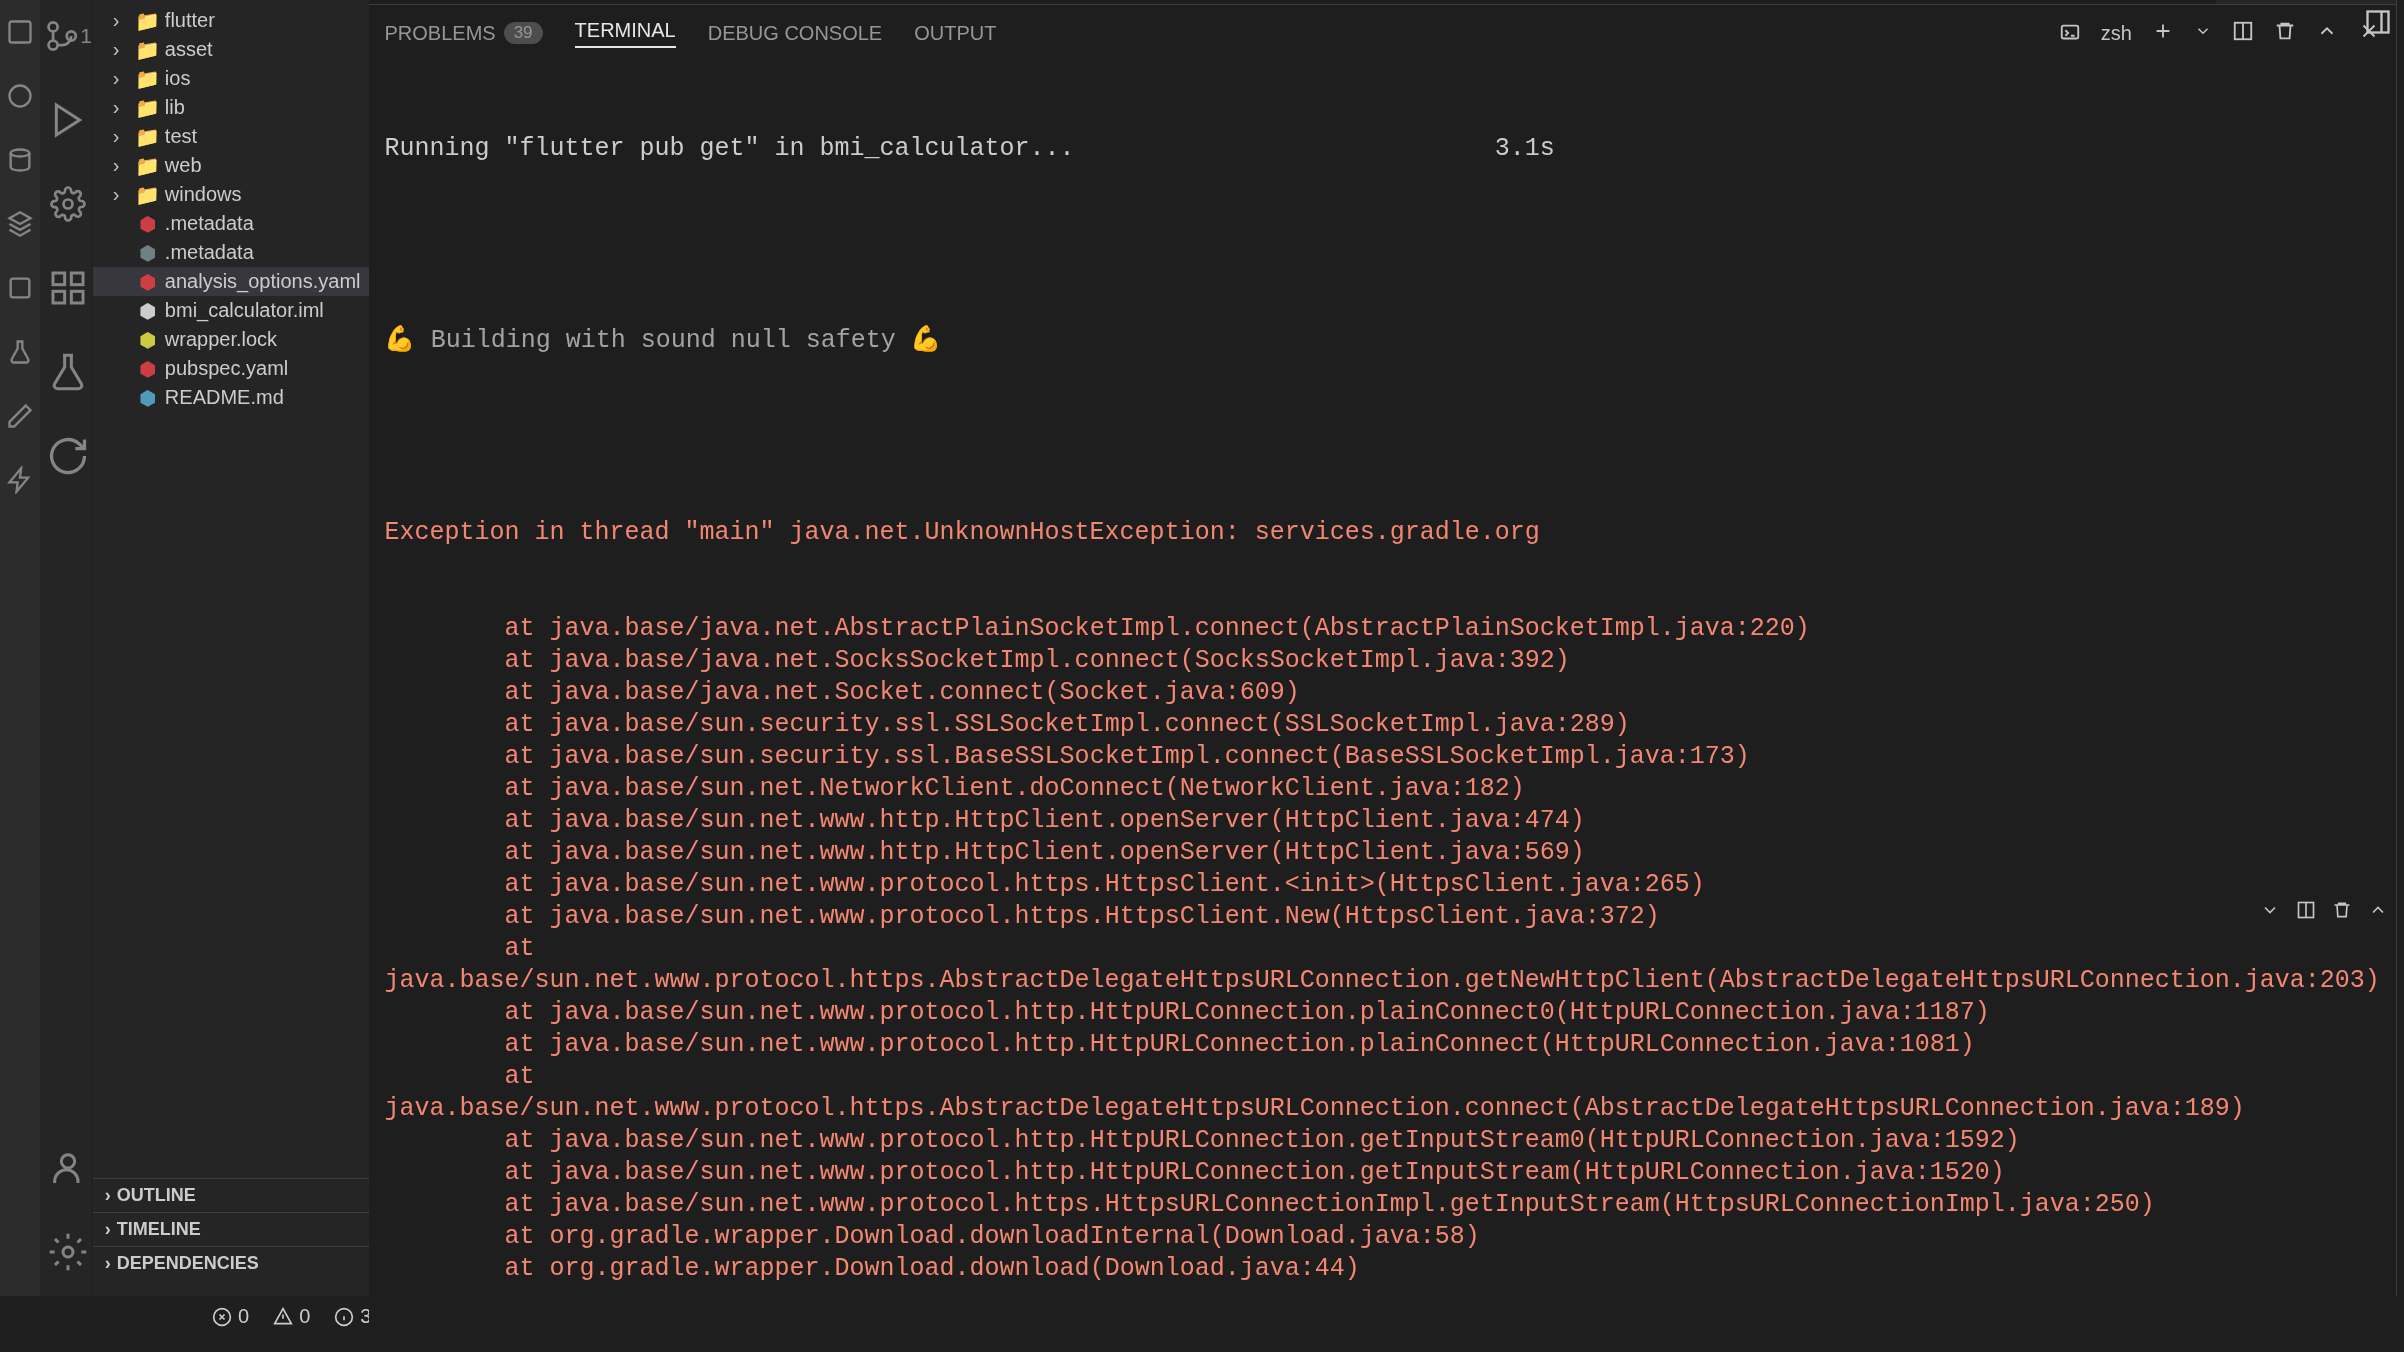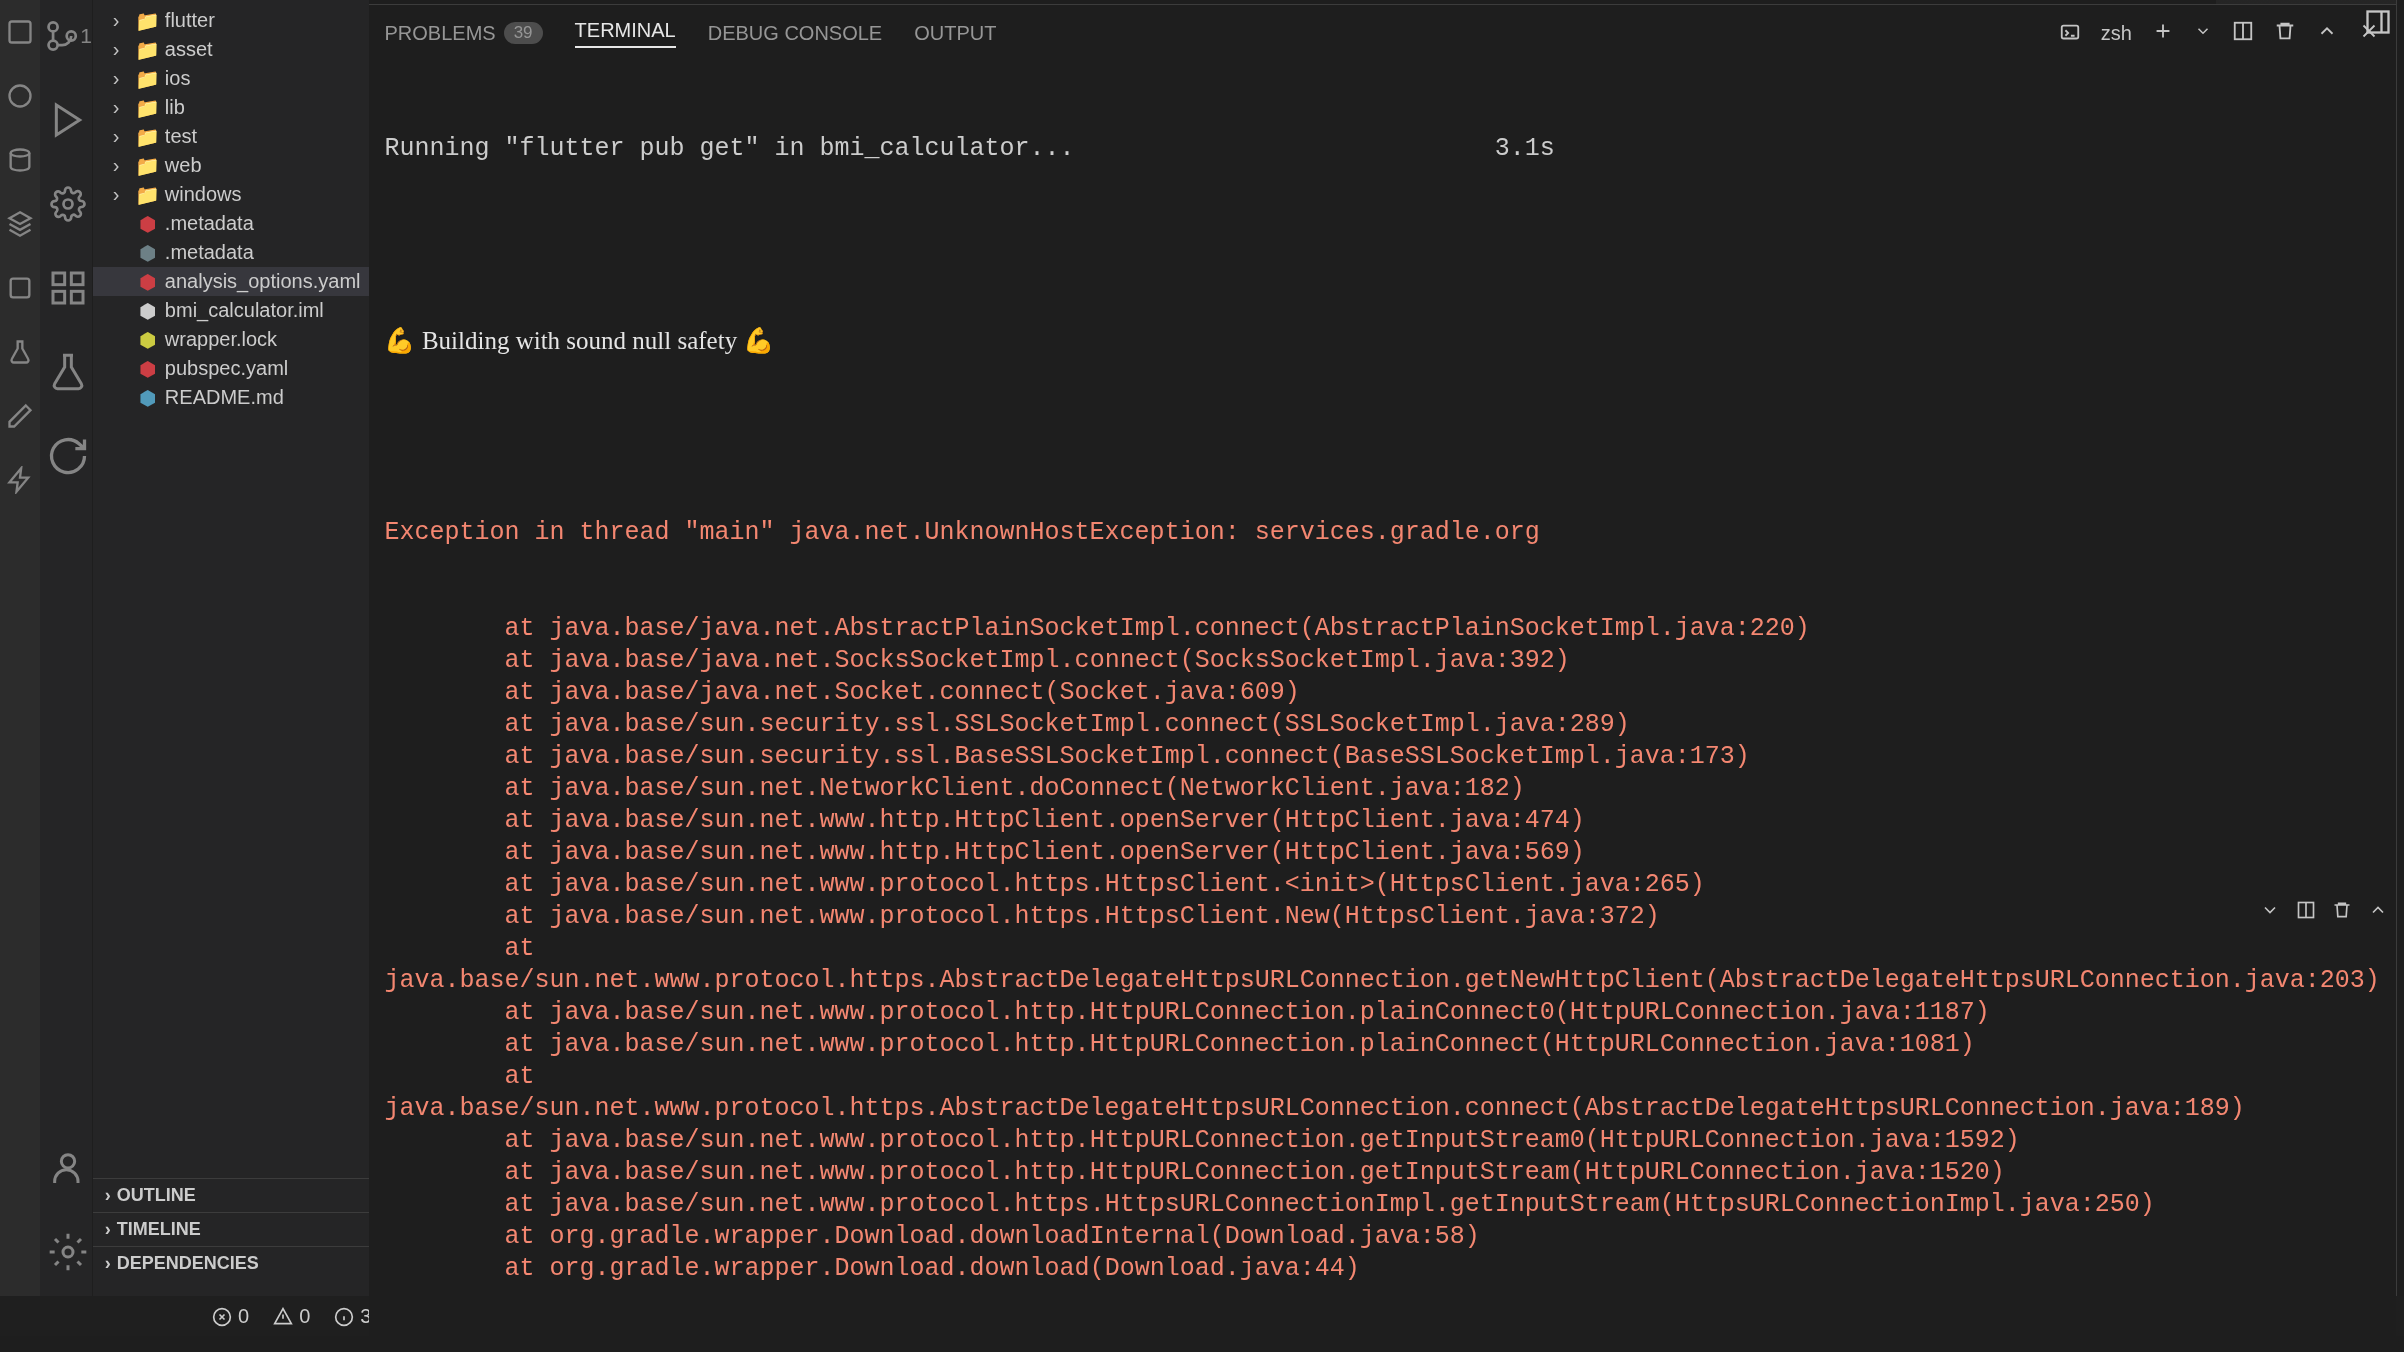--- a/index.html
+++ b/index.html
@@ -141,21 +141,21 @@
 .panel-toolbar { margin-left: auto; display: flex; gap: 20px; align-items: center; color: #c5c5c5; }
 .terminal {
   font-family: Menlo, Monaco, 'Courier New', monospace;
   font-size: 25px;
   line-height: 32px;
   padding: 8px 16px;
   white-space: pre-wrap;
   overflow: hidden;
 }
 .term-line { color: #cccccc; }
-.term-yellow { color: #e5e5e5; font-family: Liberation Serif, serif; }
+.term-yellow { color: #a3a3a3; }
 .term-red { color: #f48771; }
 .minimap {
   position: absolute;
   right: 0; top: 0;
   width: 180px;
   height: 260px;
   background: linear-gradient(#2a2a2a, #1e1e1e);
   opacity: 0.6;
 }
 .right-sidebar {

